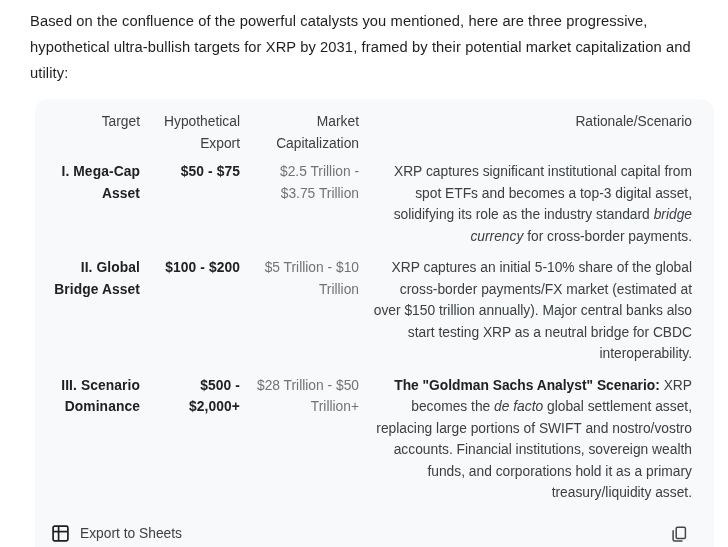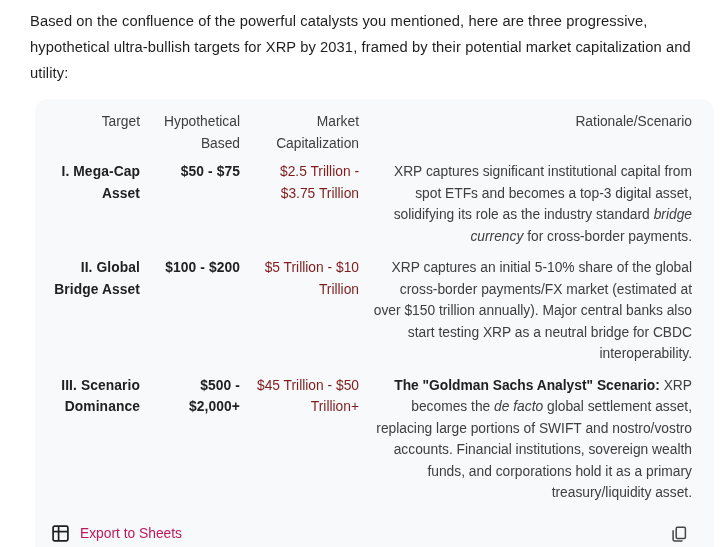--- a/index.html
+++ b/index.html
@@ -49,21 +49,21 @@
     font-size: 13.8px;
     line-height: 21.5px;
   }
   thead th {
     font-weight: 400;
     color: #3c4043;
     padding: 12px 12px 2px 0;
   }
   tbody td {
     padding: 5px 12px 5px 0;
-    color: #7f1d1d;
+    color: #737373;
   }
   td.cell-target, td.cell-price {
     font-weight: 700;
     color: #202124;
     letter-spacing: 0.1px;
   }
   td.cell-rationale { color: #3c4043; }
   .rt-normal { font-style: normal; font-weight: 400; }
   .rt-italic { font-style: italic; font-weight: 400; }
   .rt-bold { font-style: normal; font-weight: 700; color: #202124; }
@@ -77,21 +77,21 @@
   }
   .export-btn {
     display: flex;
     align-items: center;
     gap: 11px;
     background: transparent;
     border: none;
     cursor: pointer;
     font-family: inherit;
     font-size: 13.8px;
-    color: #be185d;
+    color: #404040;
     padding: 4px 2px;
   }
   .copy-btn {
     background: transparent;
     border: none;
     cursor: pointer;
     padding: 2px;
     display: flex;
     align-items: center;
   }
@@ -108,21 +108,21 @@
     <table class="targets">
       <colgroup>
         <col class="c-target">
           <col class="c-price">
           <col class="c-mcap">
           <col class="c-rationale">
       </colgroup>
       <thead>
         <tr>
           <th>Target</th>
-          <th>Hypothetical Based</th>
+          <th>Hypothetical Export</th>
           <th>Market Capitalization</th>
           <th>Rationale/Scenario</th>
         </tr>
       </thead>
       <tbody>
       <tr>
         <td class="cell-target">I. Mega-Cap Asset</td>
         <td class="cell-price">$50 - $75</td>
         <td class="cell-mcap">$2.5 Trillion - $3.75 Trillion</td>
         <td class="cell-rationale"><span class="rt-normal">XRP captures significant institutional capital from spot ETFs and becomes a top-3 digital asset, solidifying its role as the industry standard </span><span class="rt-italic">bridge currency</span><span class="rt-normal"> for cross-border payments.</span></td>
@@ -131,21 +131,21 @@
       <tr>
         <td class="cell-target">II. Global Bridge Asset</td>
         <td class="cell-price">$100 - $200</td>
         <td class="cell-mcap">$5 Trillion - $10 Trillion</td>
         <td class="cell-rationale"><span class="rt-normal">XRP captures an initial 5-10% share of the global cross-border payments/FX market (estimated at over $150 trillion annually). Major central banks also start testing XRP as a neutral bridge for CBDC interoperability.</span></td>
       </tr>
 
       <tr>
         <td class="cell-target">III. Scenario Dominance</td>
         <td class="cell-price">$500 - $2,000+</td>
-        <td class="cell-mcap">$45 Trillion - $50 Trillion+</td>
+        <td class="cell-mcap">$28 Trillion - $50 Trillion+</td>
         <td class="cell-rationale"><span class="rt-bold">The "Goldman Sachs Analyst" Scenario: </span><span class="rt-normal">XRP becomes the </span><span class="rt-italic">de facto</span><span class="rt-normal"> global settlement asset, replacing large portions of SWIFT and nostro/vostro accounts. Financial institutions, sovereign wealth funds, and corporations hold it as a primary treasury/liquidity asset.</span></td>
       </tr>
     </tbody>
     </table>
 
     <div class="card-footer">
       <button class="export-btn">
         <span class="icon">
           <svg width="17" height="17" viewBox="0 0 17 17" fill="none">
             <rect x="1.1" y="1.1" width="14.8" height="14.8" rx="1.6" stroke="#1f1f1f" stroke-width="1.7"></rect>

